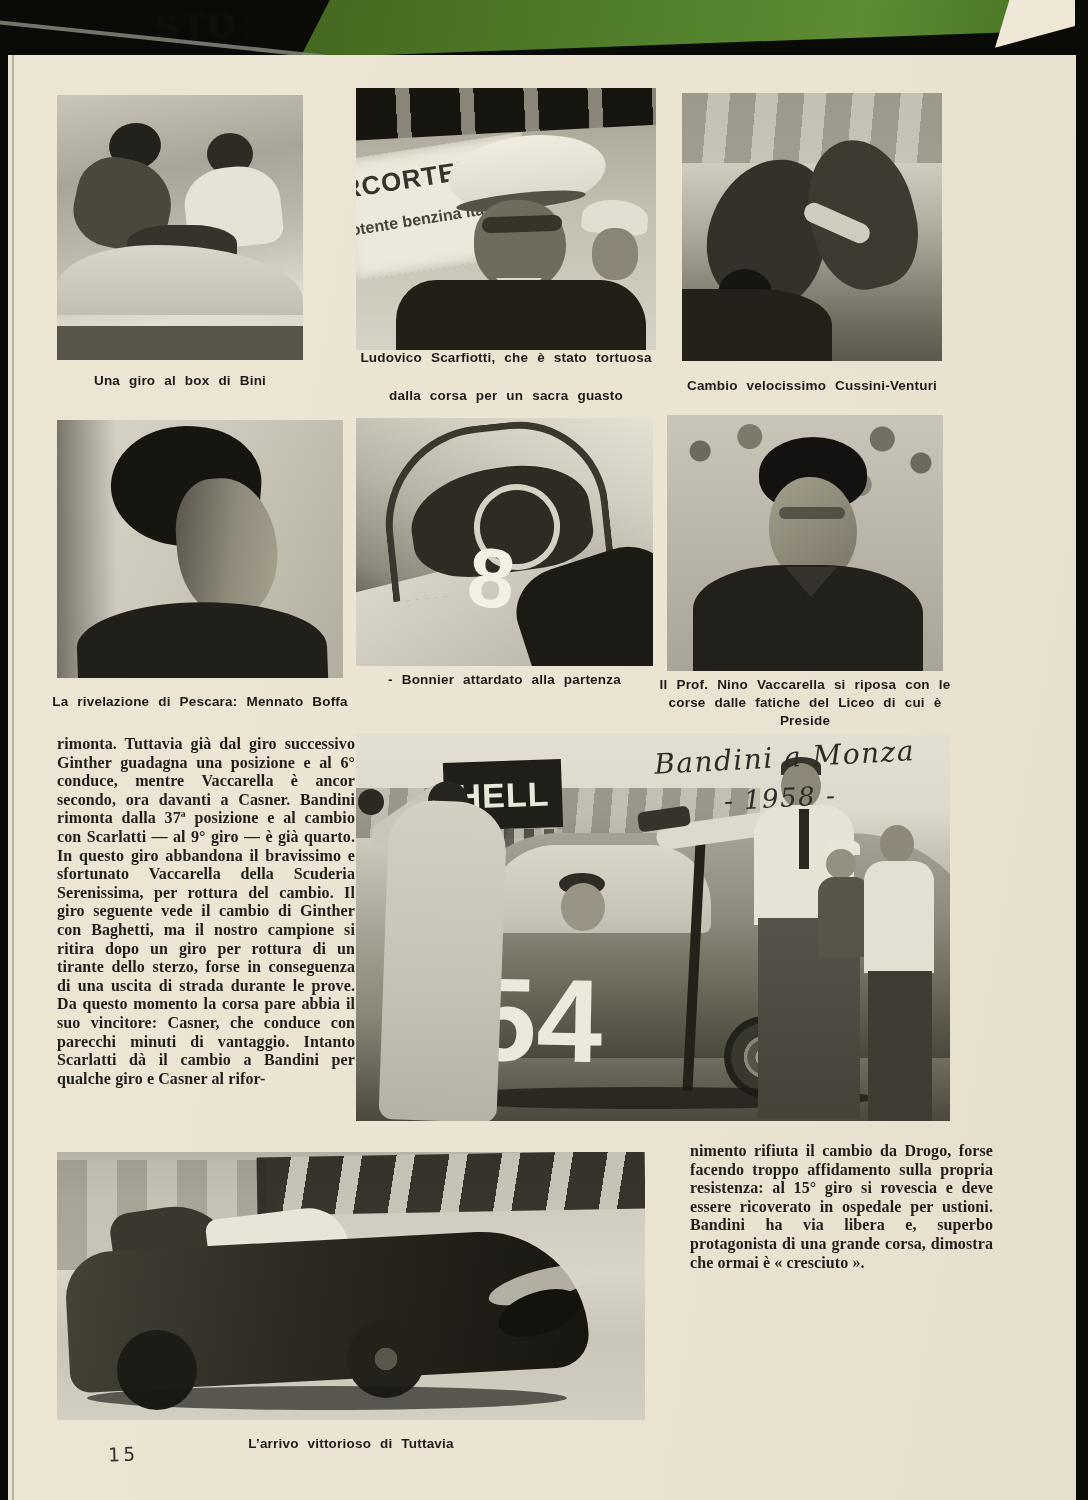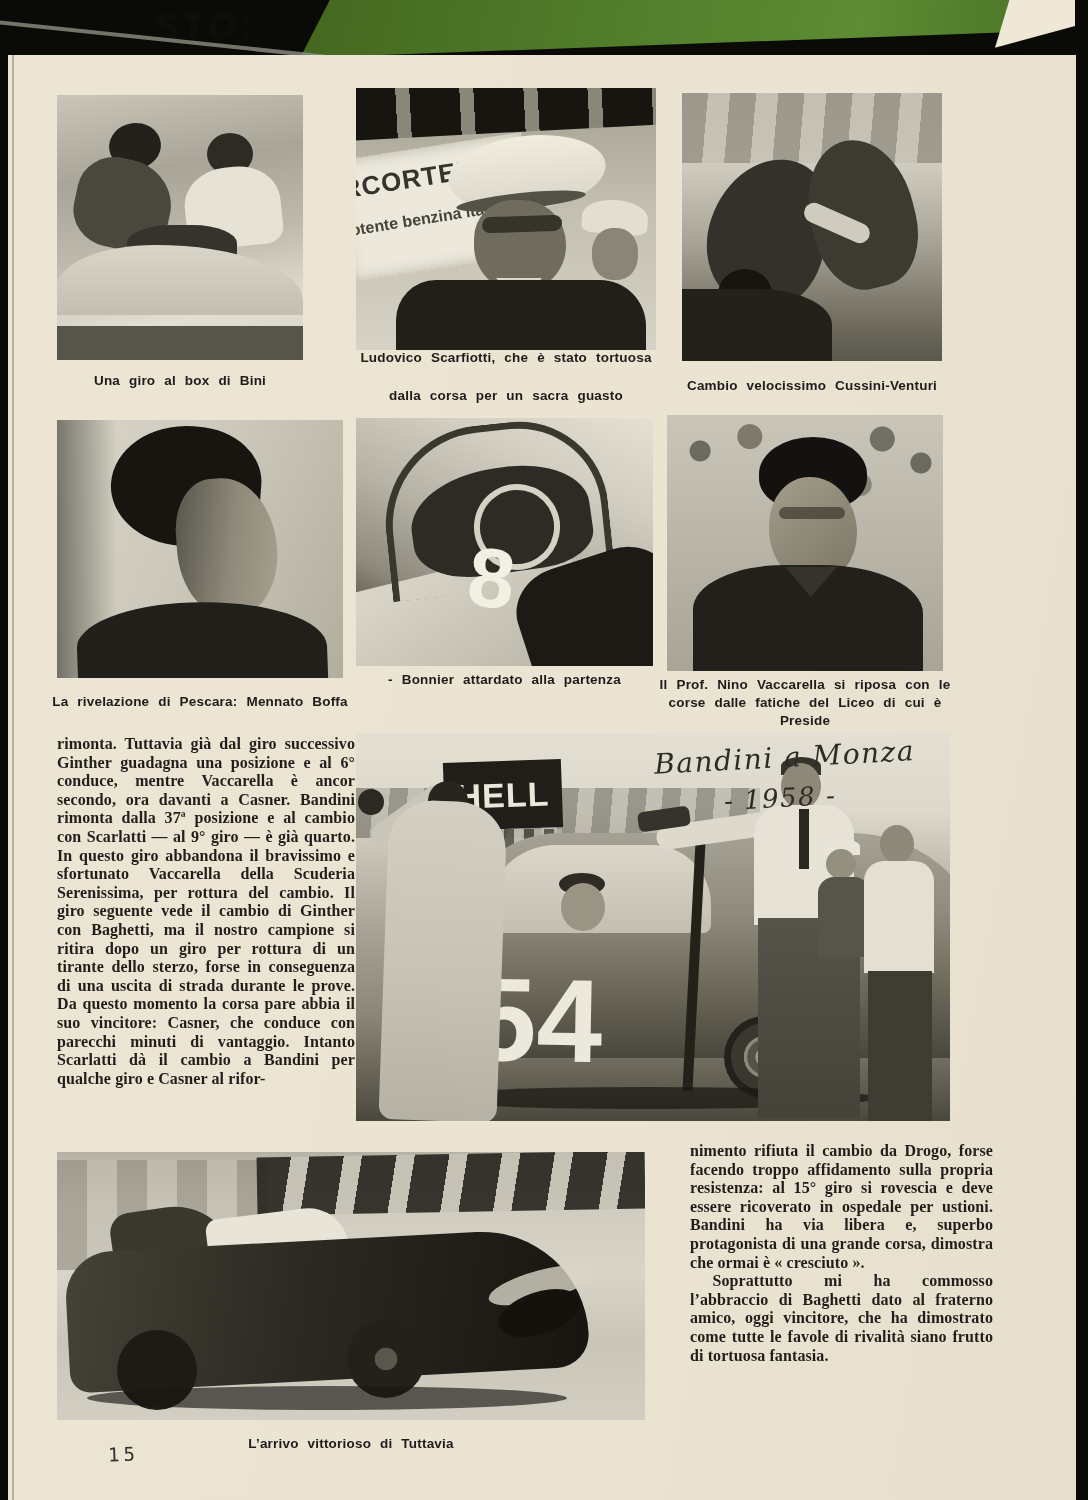--- a/index.html
+++ b/index.html
@@ -315,18 +315,17 @@
       <div class="blob bp-nosehl"></div>
       <div class="blob bp-nose"></div>
       <div class="blob bp-wheelf"></div>
       <div class="blob bp-wheelr"></div>
       <div class="blob bp-shadow"></div>
     </div>
     <div class="cap capbottom">L’arrivo vittorioso di Tuttavia</div>
 
     <div class="bodytext colright">
       <p>nimento rifiuta il cambio da Drogo, forse facendo troppo affidamento sulla propria resistenza: al 15° giro si rovescia e deve essere ricoverato in ospedale per ustioni. Bandini ha via libera e, superbo protagonista di una grande corsa, dimostra che ormai è « cresciuto ».</p>
-      <p class="indent">Soprattutto mi ha commosso l’abbraccio di Baghetti dato al fraterno amico, oggi vincitore, che ha dimostrato come tutte le favole di rivalità siano frutto di tortuosa fantasia.</p>
     </div>
 
     <div class="pagenum pagenum-pos">15</div>
   </div>
 </div>
 
 </body></html>

